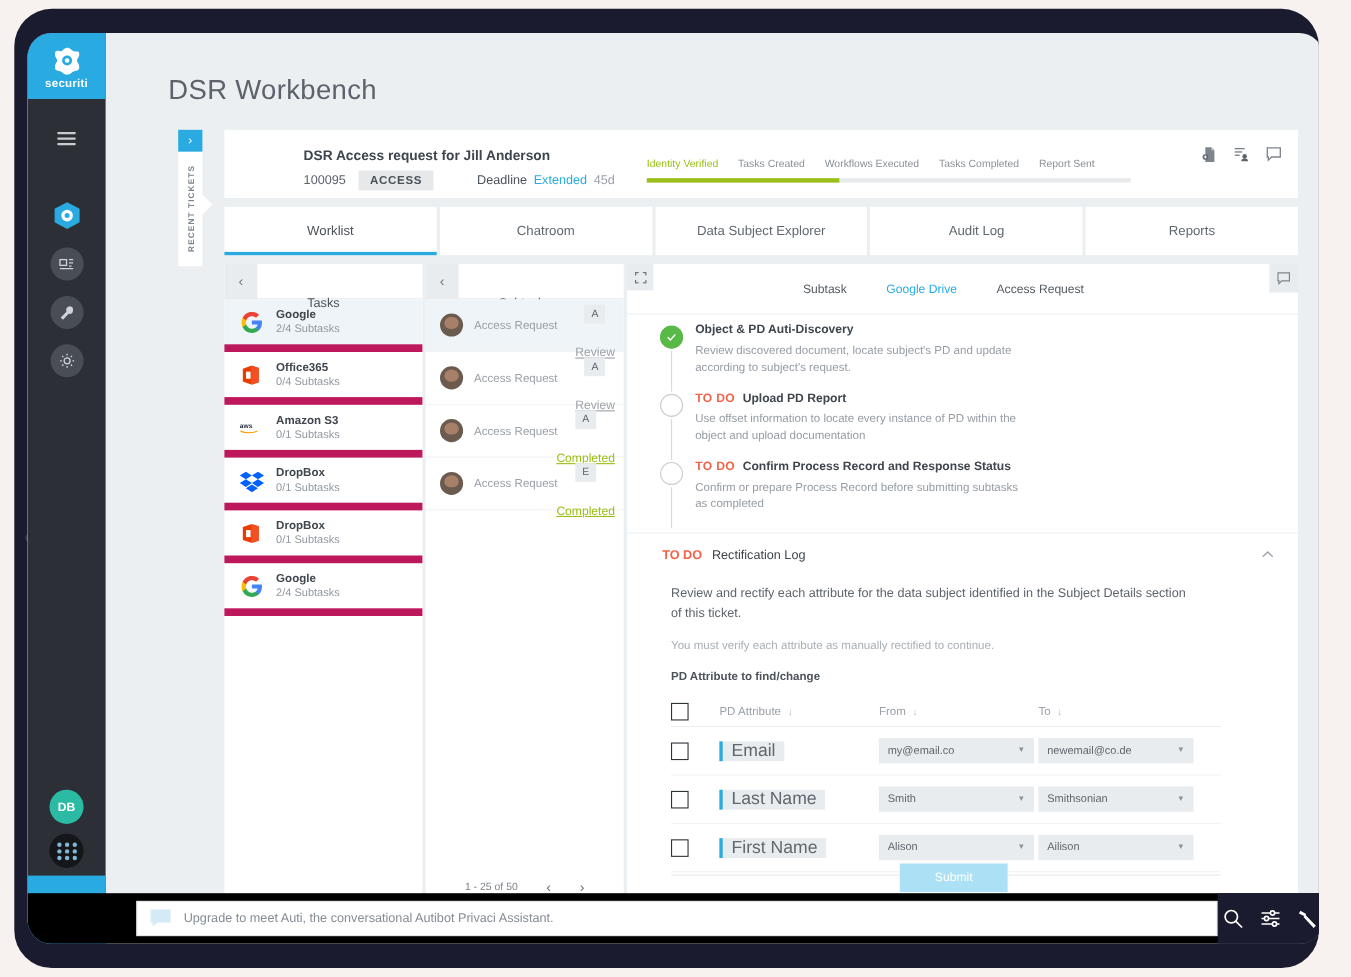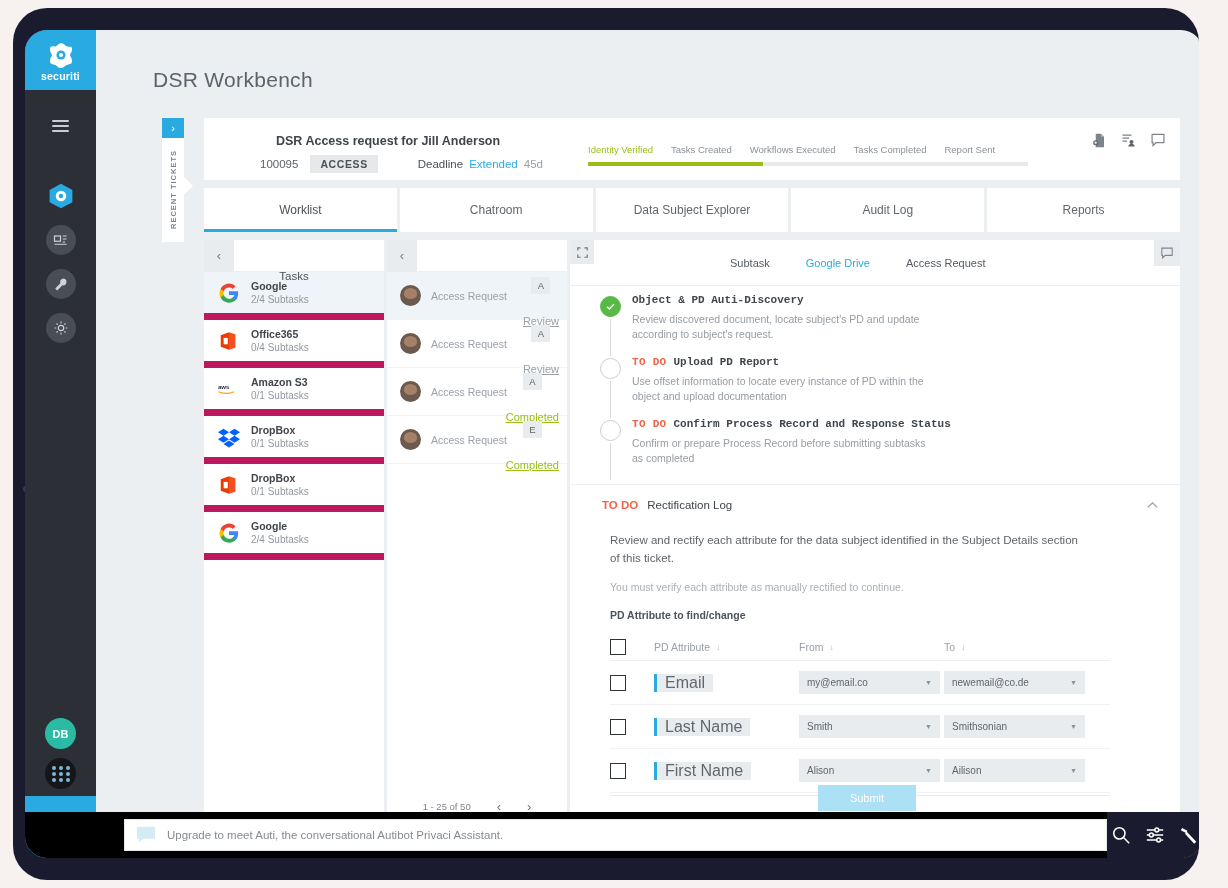--- a/index.html
+++ b/index.html
@@ -89,21 +89,21 @@
     width: 71px; height: 24px; background: #1f94c7;
     border-radius: 40% 60% 0 0 / 100% 100% 0 0;
   }
 
   
   #content {
     position: absolute; left: 71px; top: 0;
     width: 1107px; height: 828px;
   }
   #pageTitle {
-    font-size: 21px; color: #5c636b; font-weight: normal;
+    font-size: 25px; color: #5c636b; font-weight: normal;
     padding: 38px 0 0 57px; letter-spacing: .3px;
   }
 
   
   #recentTab {
     position: absolute; left: 66px; top: 88px;
     width: 26px; height: 125px;
   }
   #recentTab .arrow {
     width: 22px; height: 20px; background: #29abe2;
@@ -131,21 +131,21 @@
   #ticketCard {
     position: absolute; left: 108px; top: 88px;
     width: 976px; height: 62px;
     background: #fff;
   }
   #ticketCard .t1 {
     position: absolute; left: 72px; top: 16px;
     font-size: 12.5px; font-weight: bold; color: #3e454d;
   }
   #ticketRow {
-    position: absolute; left: 56px; top: 37px;
+    position: absolute; left: 72px; top: 37px;
     display: flex; align-items: center; gap: 12px;
     font-size: 11.5px; color: #5c636b;
   }
   #accessChip {
     background: #e6e8ea; color: #4a5159;
     font-size: 10.5px; font-weight: bold; letter-spacing: .6px;
     padding: 3px 10px;
   }
   #deadlineWrap { margin-left: 28px; display: flex; gap: 6px; align-items: baseline; }
   #deadlineWrap .lbl { color: #4b525a; font-size: 11.5px; }
@@ -288,21 +288,21 @@
     position: absolute; left: 0; top: 2px;
     width: 21px; height: 21px; border-radius: 50%;
     border: 1.4px solid #c9ced3; background: #fff;
     display: flex; align-items: center; justify-content: center;
   }
   .stepRow .dot.ok { background: #58b947; border-color: #58b947; }
   .stepRow .line {
     position: absolute; left: 10px; top: 25px; bottom: 0;
     width: 1.4px; background: #d6dadd;
   }
-  .stepRow .hd { font-size: 11px; font-weight: bold; color: #3f464d; display: flex; gap: 7px; font-family: Liberation Mono, monospace; }
+  .stepRow .hd { font-size: 11px; font-weight: bold; color: #3f464d; display: flex; gap: 7px; }
   .stepRow .hd .todo { color: #f2634a; font-weight: bold; letter-spacing: .3px; }
   .stepRow .ds { font-size: 10.5px; color: #969da4; margin-top: 6px; line-height: 15px; max-width: 300px; }
 
   
   #rect { margin: 4px 0 0 0; border-top: 1px solid #eef0f2; padding: 14px 24px 0 32px; position: relative; }
   #rectHd { display: flex; gap: 9px; align-items: center; font-size: 11.5px; }
   #rectHd .todo { color: #f2634a; font-weight: bold; }
   #rectHd .t { color: #3f464d; }
   #rectChevron { position: absolute; right: 22px; top: 14px; color: #8a9198; font-size: 11px; }
   #rectBody { padding: 20px 0 0 8px; }

